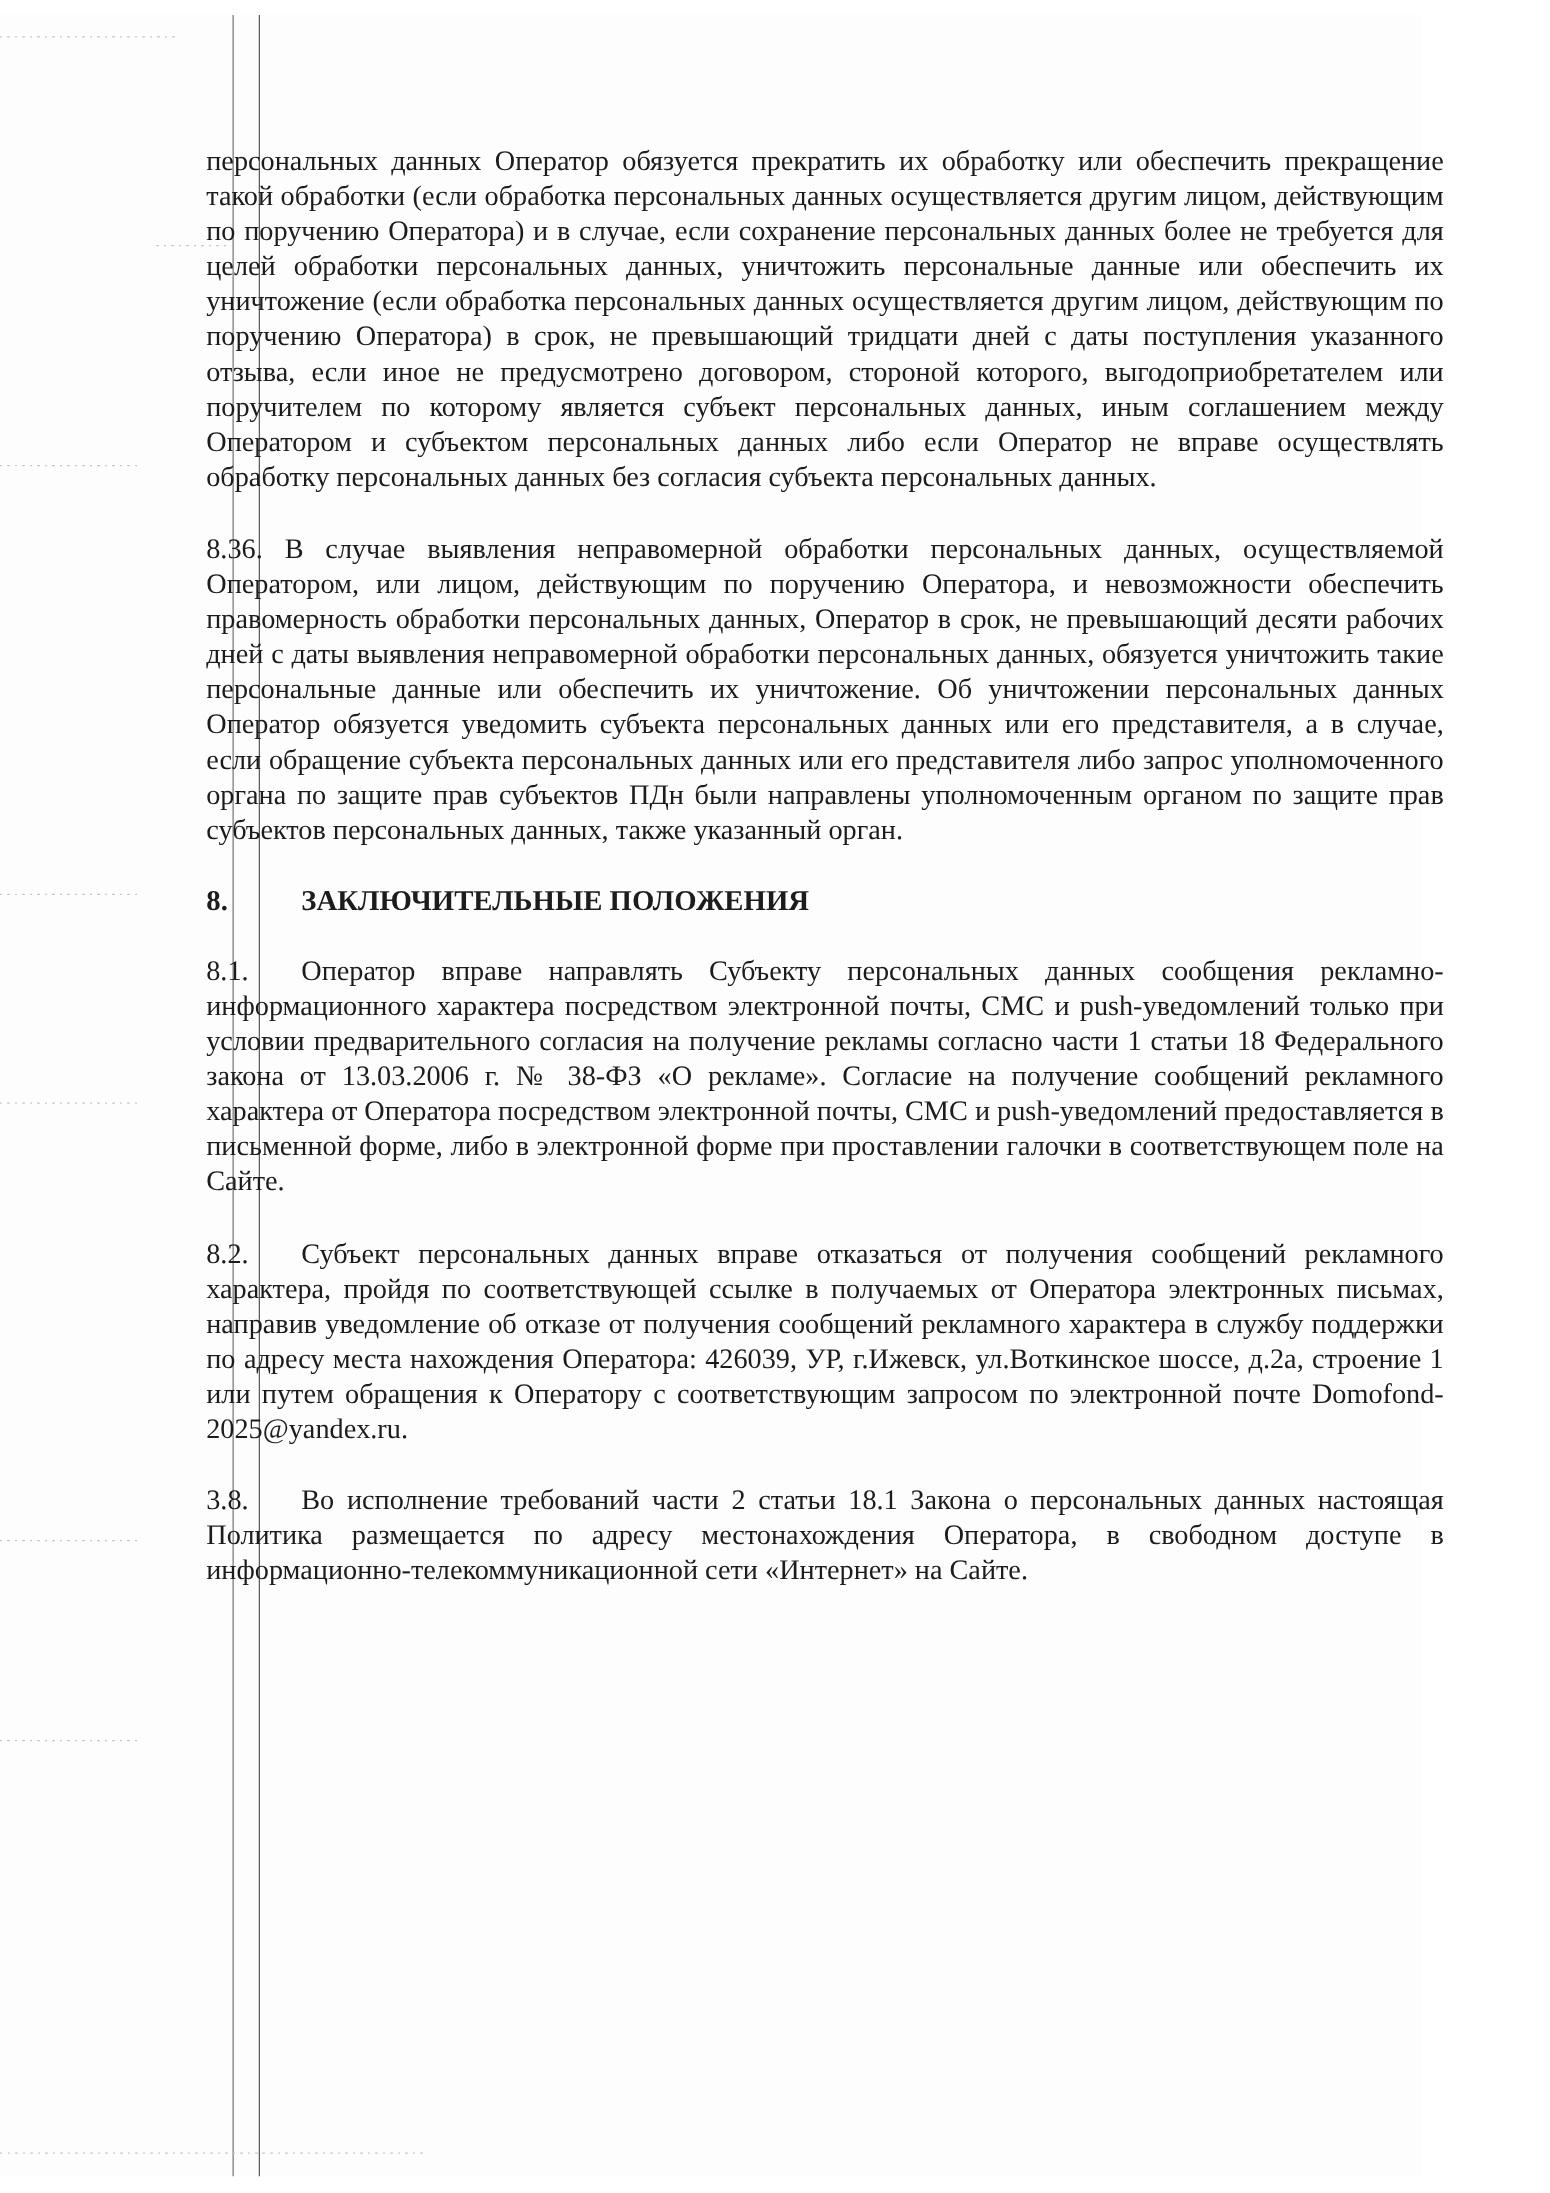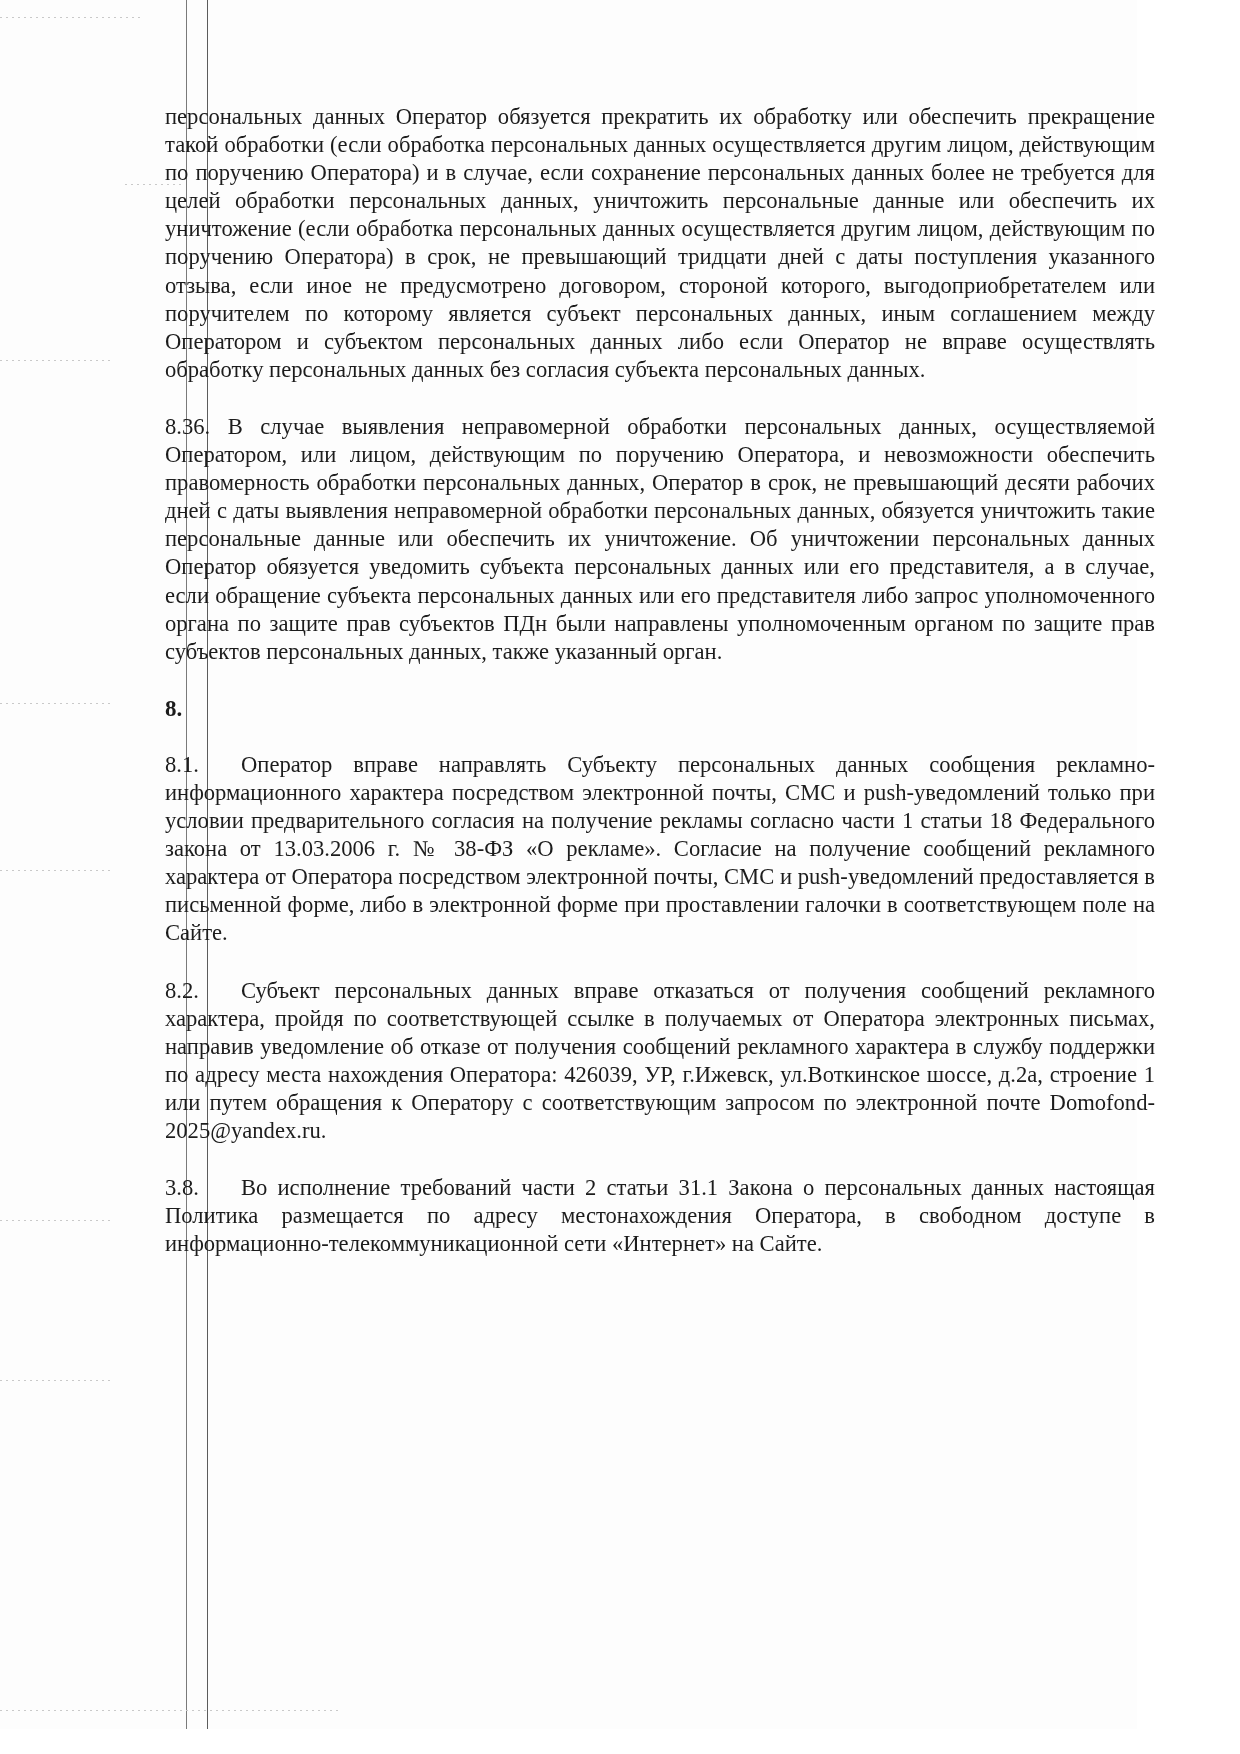--- a/index.html
+++ b/index.html
@@ -1,21 +1,21 @@
 <!DOCTYPE html>
 <html><head>
   <meta charset="utf-8">
   <style>
     html, body { margin: 0; padding: 0; }
     body {
       width: 1240px; height: 1754px; position: relative; overflow: hidden;
       background: #ffffff;
     }
     .page {
-      position: absolute; left: 0; top: 0; width: 1137px; height: 1729px;
+      position: absolute; left: 0; top: 12px; width: 1137px; height: 1729px;
       background: #fdfdfd;
     }
     .vline {
       position: absolute; top: 0; width: 1px; height: 1729px; background: #7a7a7a;
     }
     .vline.l1 { left: 186px; }
     .vline.l2 { left: 207px; background: #5c5c5c; }
     .speck {
       position: absolute; height: 1px; background: repeating-linear-gradient(90deg,#c9c9c9 0 2px, transparent 2px 6px);
     }
@@ -52,25 +52,26 @@
     <p class="para">
       <span>персональных данных Оператор обязуется прекратить их обработку или обеспечить прекращение такой обработки (если обработка персональных данных осуществляется другим лицом, действующим по поручению Оператора) и в случае, если сохранение персональных данных более не требуется для целей обработки персональных данных, уничтожить персональные данные или обеспечить их уничтожение (если обработка персональных данных осуществляется другим лицом, действующим по поручению Оператора) в срок, не превышающий тридцати дней с даты поступления указанного отзыва, если иное не предусмотрено договором, стороной которого, выгодоприобретателем или поручителем по которому является субъект персональных данных, иным соглашением между Оператором и субъектом персональных данных либо если Оператор не вправе осуществлять обработку персональных данных без согласия субъекта персональных данных.</span>
     </p>
     <p class="para">
       <span class="num">8.36.</span>
       <span>В случае выявления неправомерной обработки персональных данных, осуществляемой Оператором, или лицом, действующим по поручению Оператора, и невозможности обеспечить правомерность обработки персональных данных, Оператор в срок, не превышающий десяти рабочих дней с даты выявления неправомерной обработки персональных данных, обязуется уничтожить такие персональные данные или обеспечить их уничтожение. Об уничтожении персональных данных Оператор обязуется уведомить субъекта персональных данных или его представителя, а в случае, если обращение субъекта персональных данных или его представителя либо запрос уполномоченного органа по защите прав субъектов ПДн были направлены уполномоченным органом по защите прав субъектов персональных данных, также указанный орган.</span>
     </p>
 
     <div class="heading">
       <span class="hnum">8.</span>
+      <span>ЗАКЛЮЧИТЕЛЬНЫЕ ПОЛОЖЕНИЯ</span>
     </div>
 
     <p class="para tabbed">
       <span class="num">8.1.</span><span>Оператор вправе направлять Субъекту персональных данных сообщения рекламно-информационного характера посредством электронной почты, СМС и push-уведомлений только при условии предварительного согласия на получение рекламы согласно части 1 статьи 18 Федерального закона от 13.03.2006 г. № 38-ФЗ «О рекламе». Согласие на получение сообщений рекламного характера от Оператора посредством электронной почты, СМС и push-уведомлений предоставляется в письменной форме, либо в электронной форме при проставлении галочки в соответствующем поле на Сайте.</span>
     </p>
     <p class="para tabbed">
       <span class="num">8.2.</span><span>Субъект персональных данных вправе отказаться от получения сообщений рекламного характера, пройдя по соответствующей ссылке в получаемых от Оператора электронных письмах, направив уведомление об отказе от получения сообщений рекламного характера в службу поддержки по адресу места нахождения Оператора: 426039, УР, г.Ижевск, ул.Воткинское шоссе, д.2а, строение 1 или путем обращения к Оператору с соответствующим запросом по электронной почте Domofond-2025@yandex.ru.</span>
     </p>
     <p class="para tabbed">
-      <span class="num">3.8.</span><span>Во исполнение требований части 2 статьи 31.1 Закона о персональных данных настоящая Политика размещается по адресу местонахождения Оператора, в свободном доступе в информационно-телекоммуникационной сети «Интернет» на Сайте.</span>
+      <span class="num">3.8.</span><span>Во исполнение требований части 2 статьи 18.1 Закона о персональных данных настоящая Политика размещается по адресу местонахождения Оператора, в свободном доступе в информационно-телекоммуникационной сети «Интернет» на Сайте.</span>
     </p>
   </div>
 </div>
 
 </body></html>

